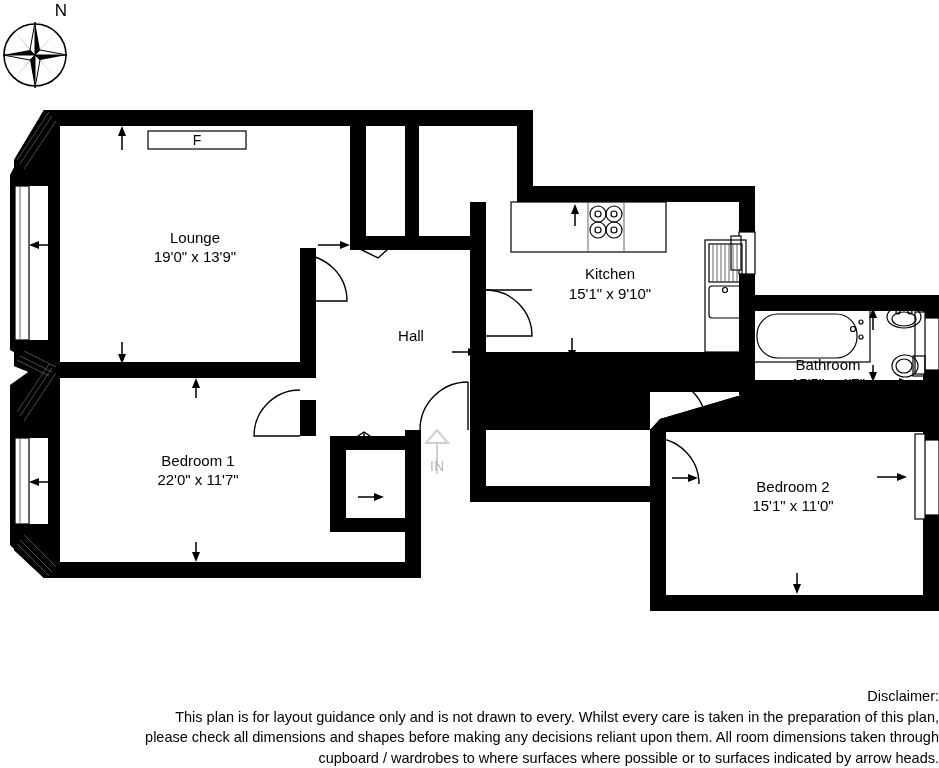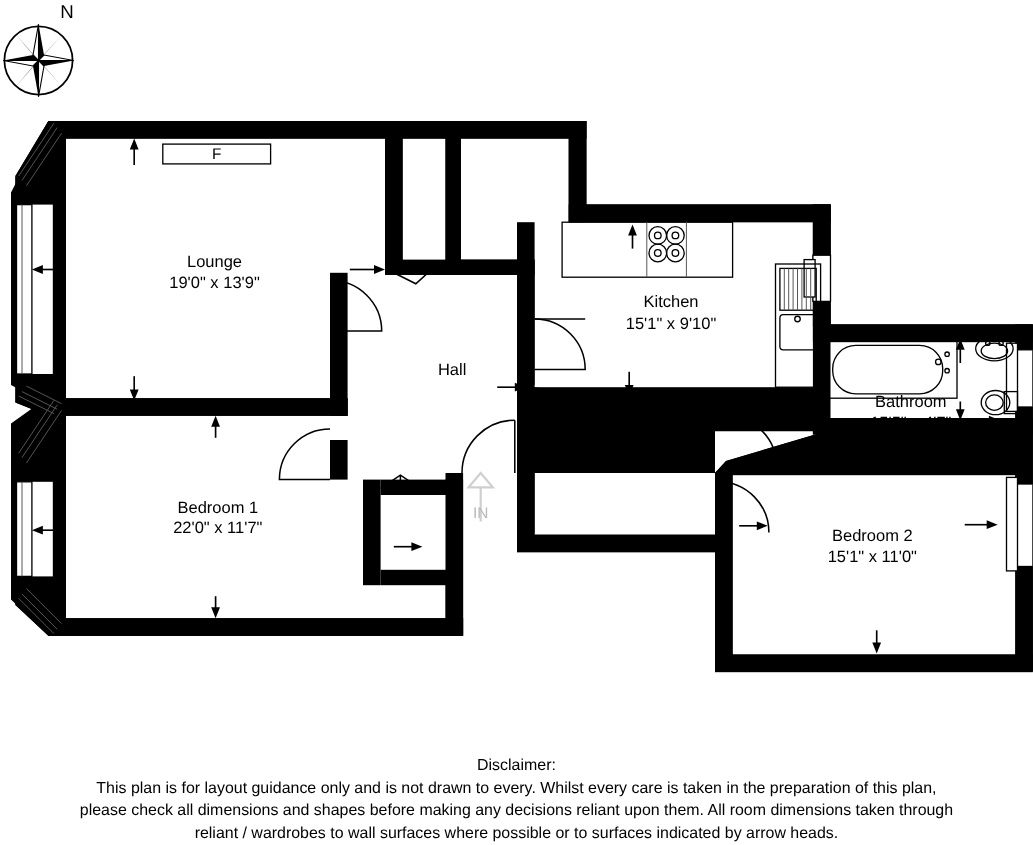--- a/index.html
+++ b/index.html
@@ -58,21 +58,21 @@
     font-size: 17px;
     fill: #000000;
     text-anchor: middle;
     dominant-baseline: middle;
   }
   #disclaimer {
     position: absolute;
     left: 0;
     top: 686px;
     width: 939px;
-    text-align: center;
+    text-align: right;
     font-family: "Liberation Sans", sans-serif;
     font-size: 14.5px;
     line-height: 20.5px;
     color: #000000;
   }
   #disclaimer .d-line { display: block; white-space: nowrap; }
   .wall { fill: #000000; }
   .floor { fill: #ffffff; }
   .thin { fill: none; stroke: #000000; stroke-width: 1.2; }
   .thin-fill { fill: #ffffff; stroke: #000000; stroke-width: 1.2; }
@@ -441,16 +441,16 @@
       <text class="room-label" x="793" y="488">Bedroom 2</text>
       <text class="room-dims" x="793" y="507">15'1" x 11'0"</text>
     </g>
 
   </svg>
 
   <div id="disclaimer">
     <span class="d-line">Disclaimer:</span>
     <span class="d-line">This plan is for layout guidance only and is not drawn to every. Whilst every care is taken in the preparation of this plan,</span>
     <span class="d-line">please check all dimensions and shapes before making any decisions reliant upon them. All room dimensions taken through</span>
-    <span class="d-line">reliant / wardrobes to wall surfaces where possible or to surfaces indicated by arrow heads.</span>
+    <span class="d-line">cupboard / wardrobes to where surfaces where possible or to surfaces indicated by arrow heads.</span>
   </div>
 
 </div>
 
 </body></html>

